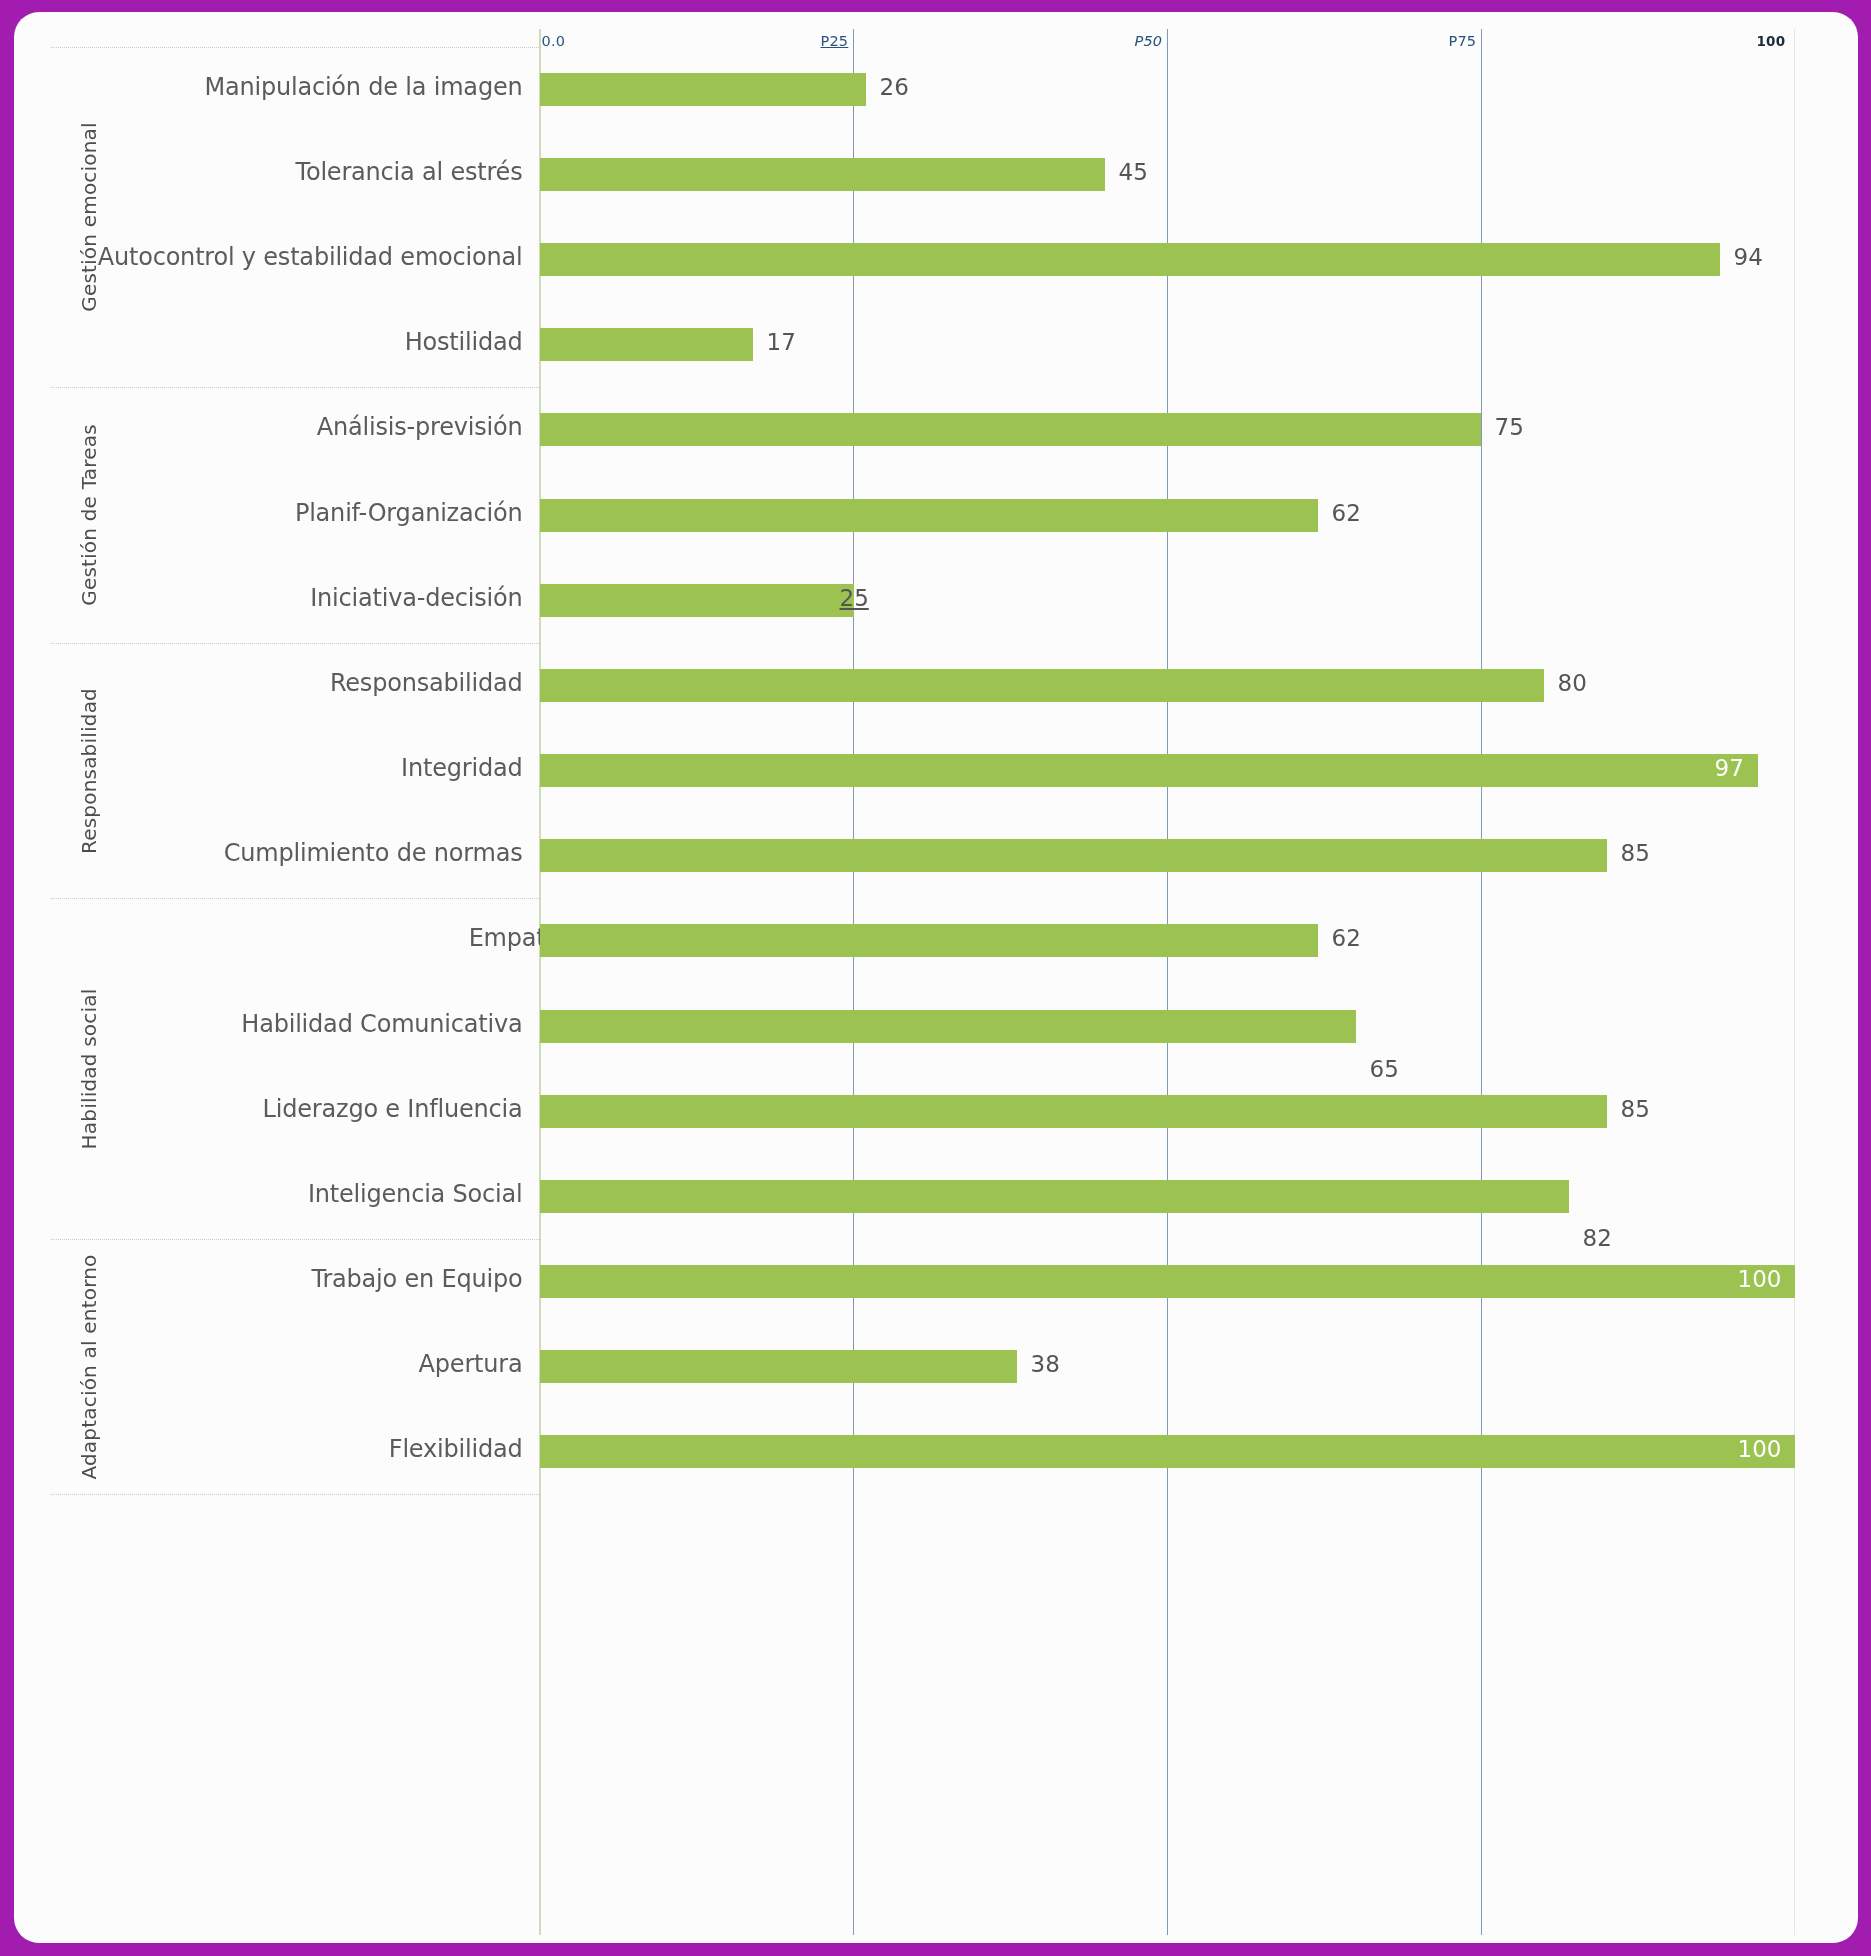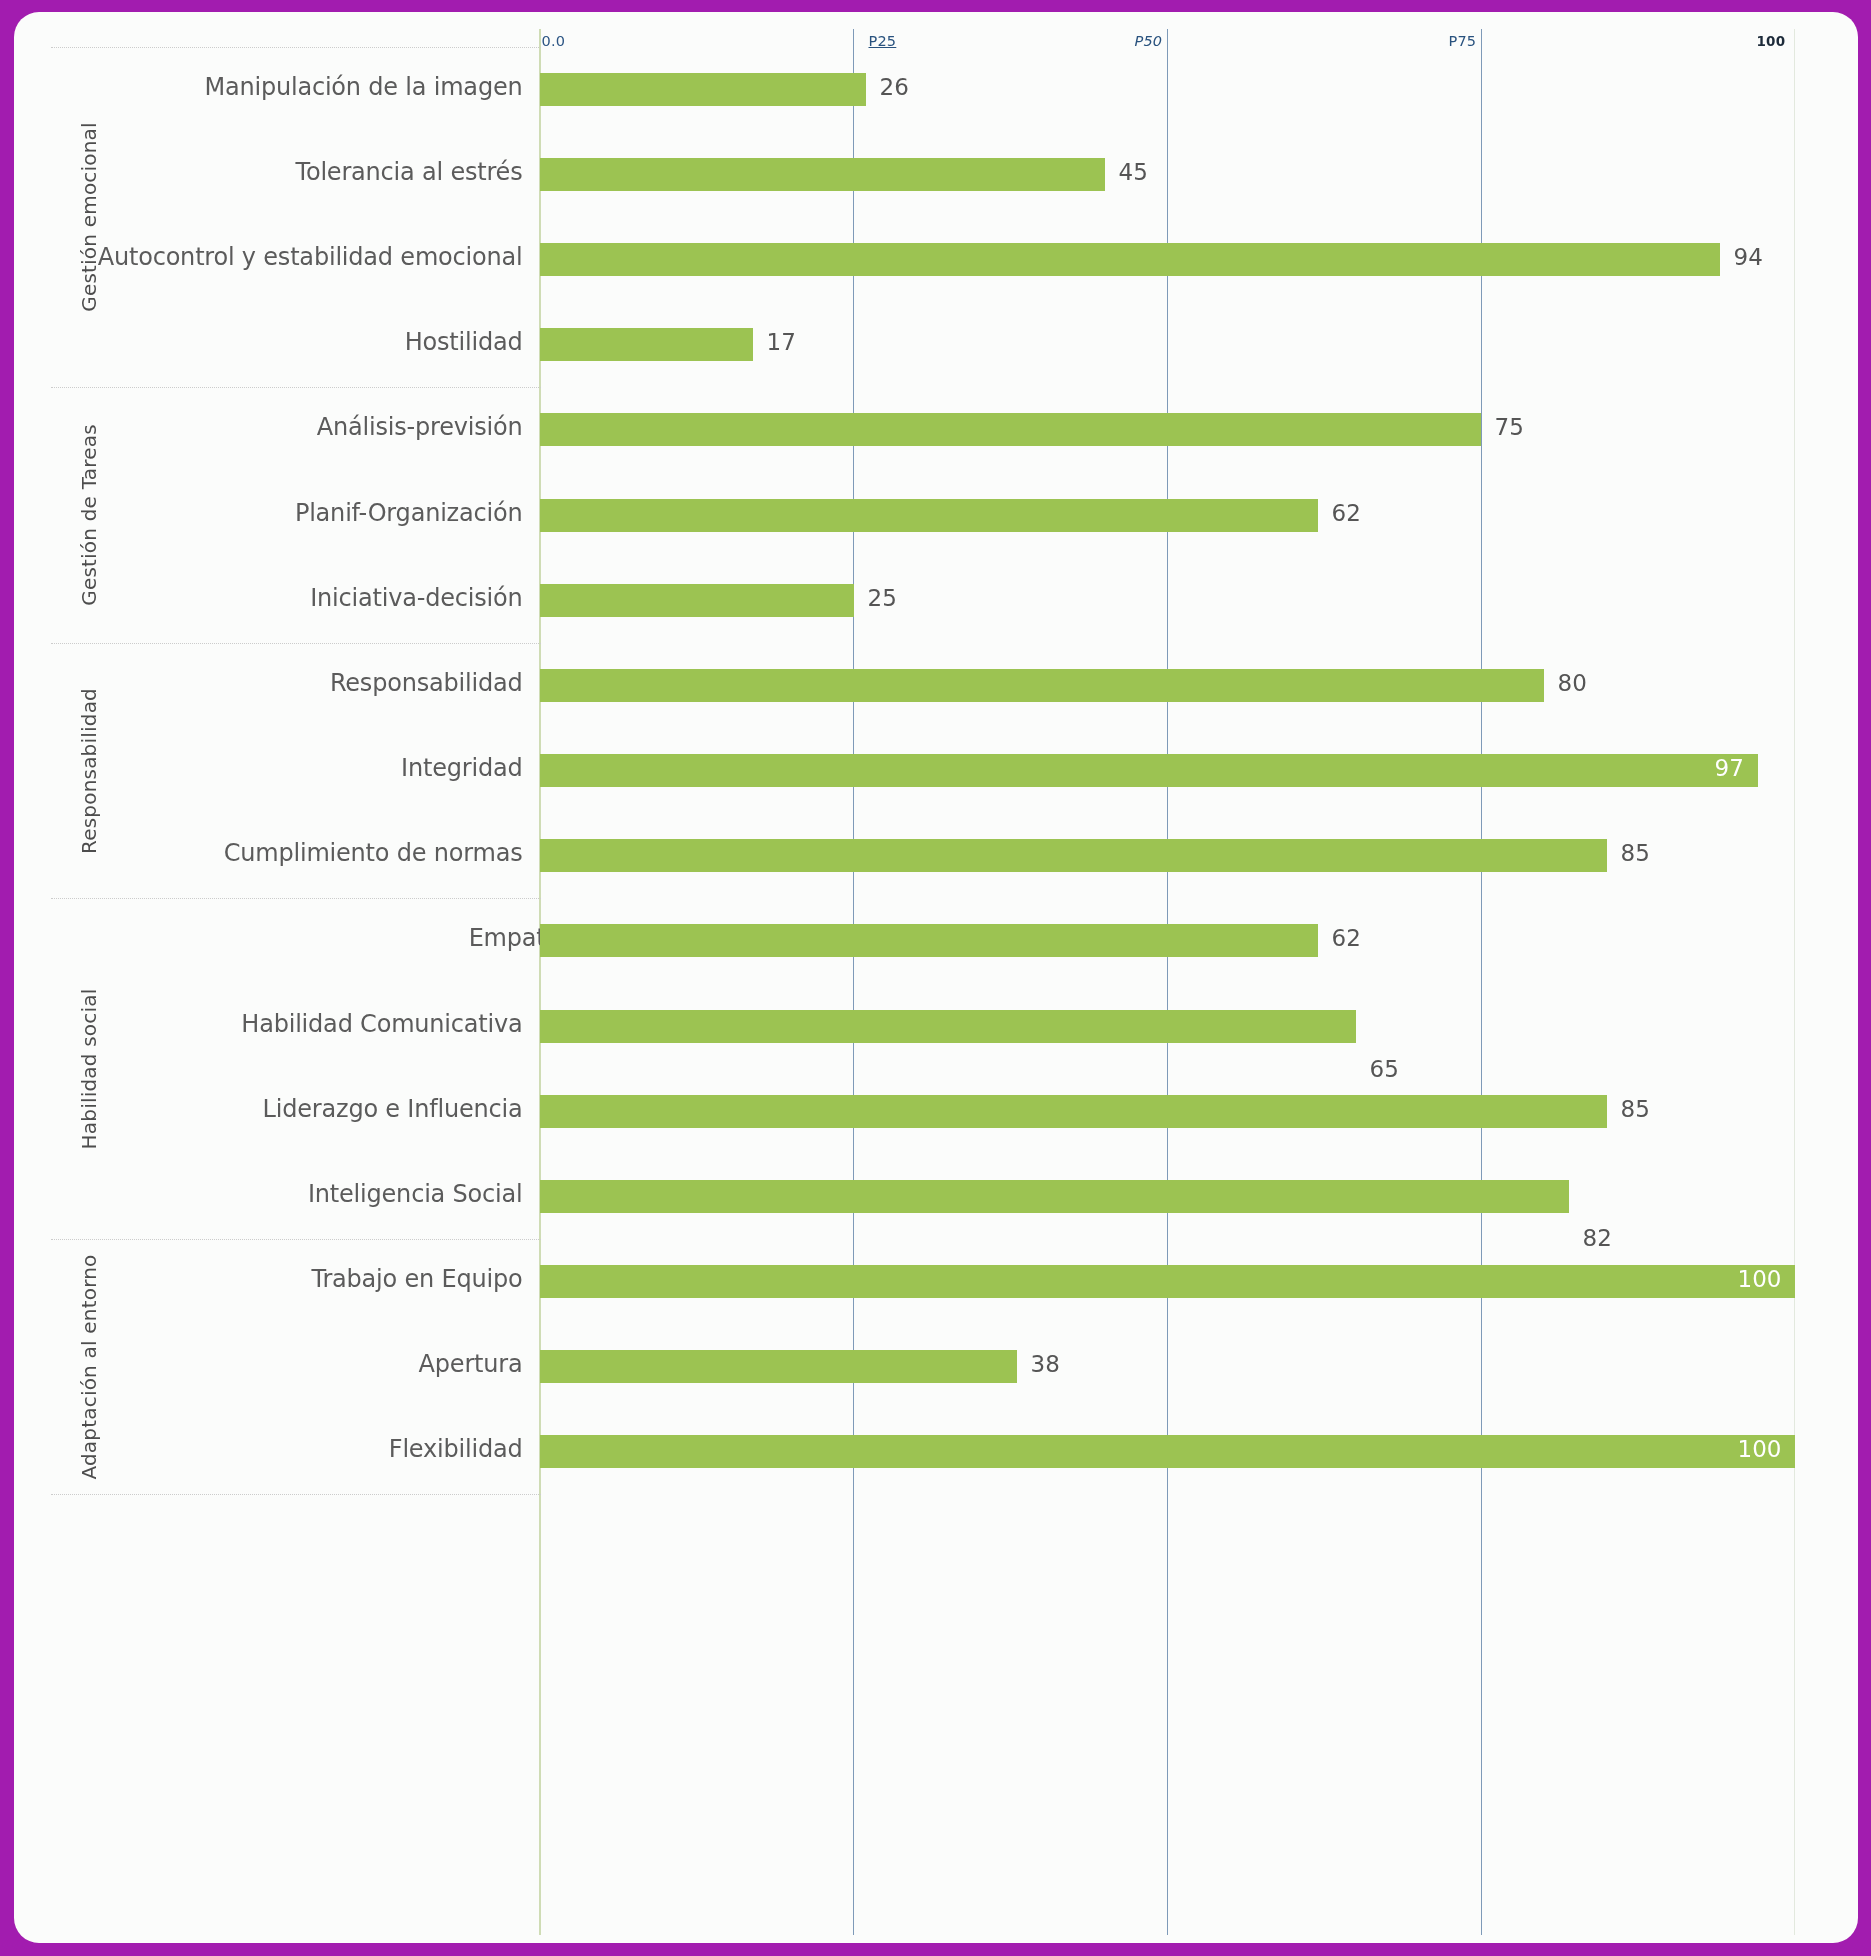--- a/index.html
+++ b/index.html
@@ -124,21 +124,21 @@
 </head>
 <body>
 
 <div id="root">
   <div class="card">
     <div class="plot" id="plot">
 
     <div class="gridline zero" style="left: 525px;"></div>
         <div class="tick-label zero" style="left: 528px;">0.0</div>
         <div class="gridline" style="left: 839px;"></div>
-        <div class="tick-label" style="left: 855px; text-align: center; text-decoration: underline;">P25</div>
+        <div class="tick-label" style="left: 807px; text-align: center; text-decoration: underline;">P25</div>
         <div class="gridline" style="left: 1153px;"></div>
         <div class="tick-label" style="left: 1121px; text-align: right; font-style: italic;">P50</div>
         <div class="gridline" style="left: 1467px;"></div>
         <div class="tick-label" style="left: 1435px; text-align: left;">P75</div>
         <div class="gridline last" style="left: 1780px;"></div>
         <div class="tick-label max" style="left: 1743px;">100</div>
         <div class="row-label" style="left: 0px; width: 509px; top: 61px;">Manipulación de la imagen</div>
         <div class="bar" title="Manipulación de la imagen: 26" style="left: 526px; top: 61px; width: 326px;"></div>
         <div class="bar-value" style="top: 62px; left: 866px;">26</div>
         <div class="row-label" style="left: 0px; width: 509px; top: 146px;">Tolerancia al estrés</div>
@@ -151,21 +151,21 @@
         <div class="bar" title="Hostilidad: 17" style="left: 526px; top: 316px; width: 213px;"></div>
         <div class="bar-value" style="top: 317px; left: 753px;">17</div>
         <div class="row-label" style="left: 0px; width: 509px; top: 401px;">Análisis-previsión</div>
         <div class="bar" title="Análisis-previsión: 75" style="left: 526px; top: 401px; width: 941px;"></div>
         <div class="bar-value" style="top: 402px; left: 1481px;">75</div>
         <div class="row-label" style="left: 0px; width: 509px; top: 487px;">Planif-Organización</div>
         <div class="bar" title="Planif-Organización: 62" style="left: 526px; top: 487px; width: 778px;"></div>
         <div class="bar-value" style="top: 488px; left: 1318px;">62</div>
         <div class="row-label" style="left: 0px; width: 509px; top: 572px;">Iniciativa-decisión</div>
         <div class="bar" title="Iniciativa-decisión: 25" style="left: 526px; top: 572px; width: 314px;"></div>
-        <div class="bar-value" style="top: 573px; left: 854px;">25</div>
+        <div class="bar-value" style="top: 573px; left: 826px; text-decoration: underline;">25</div>
         <div class="row-label" style="left: 0px; width: 509px; top: 657px;">Responsabilidad</div>
         <div class="bar" title="Responsabilidad: 80" style="left: 526px; top: 657px; width: 1004px;"></div>
         <div class="bar-value" style="top: 658px; left: 1544px;">80</div>
         <div class="row-label" style="left: 0px; width: 509px; top: 742px;">Integridad</div>
         <div class="bar" title="Integridad: 97" style="left: 526px; top: 742px; width: 1218px;"></div>
         <div class="bar-value inside" style="top: 743px; left: 1701px;">97</div>
         <div class="row-label" style="left: 0px; width: 509px; top: 827px;">Cumplimiento de normas</div>
         <div class="bar" title="Cumplimiento de normas: 85" style="left: 526px; top: 827px; width: 1067px;"></div>
         <div class="bar-value" style="top: 828px; left: 1607px;">85</div>
         <div class="row-label" style="left: 0px; width: 509px; top: 912px; margin-left: 44px;">Empatía</div>

